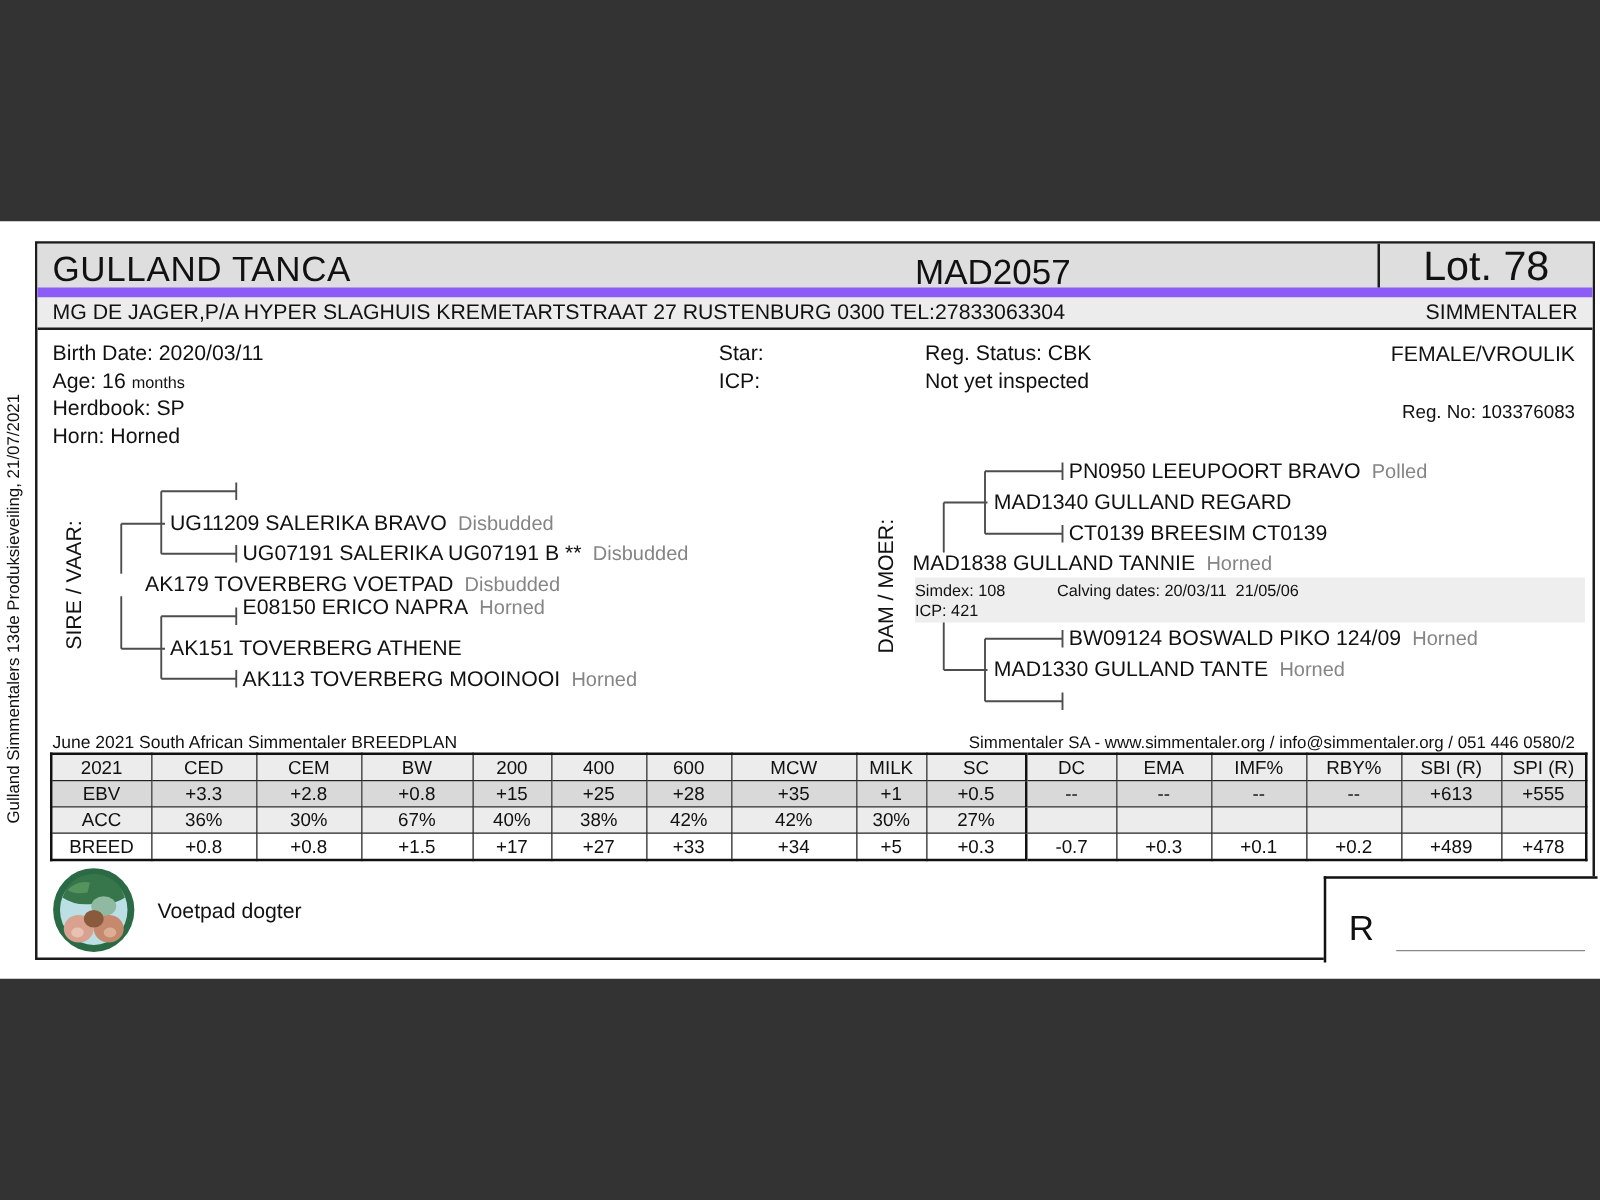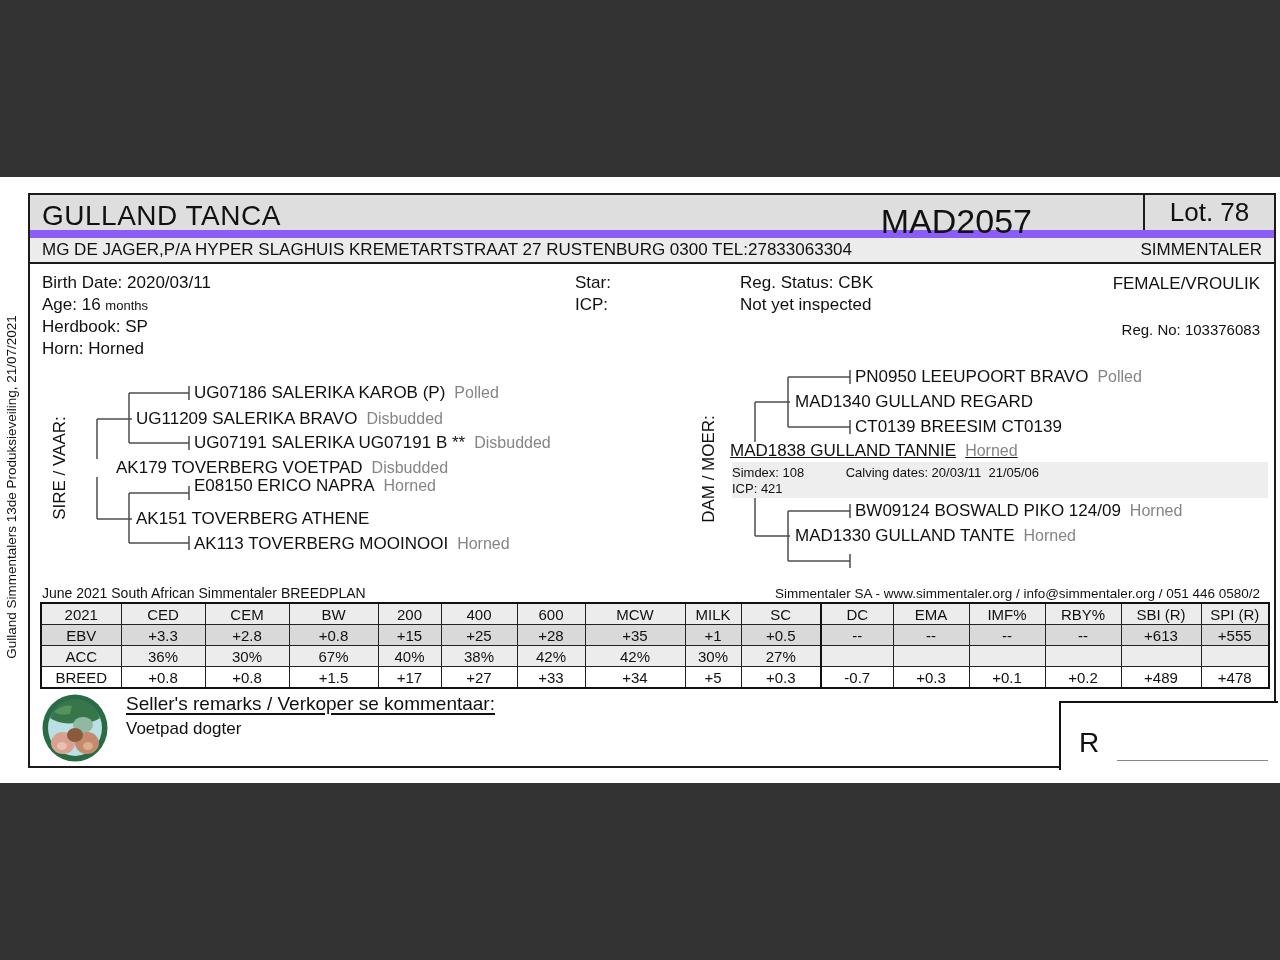--- a/index.html
+++ b/index.html
@@ -22,25 +22,25 @@
     position:absolute;left:28px;top:193px;width:1248px;height:575px;
     border:2px solid #1c1c1c;background:#fff;box-sizing:border-box;
   }
 
   
   .title-row{
     position:absolute;left:0;top:0;width:100%;height:43px;box-sizing:border-box;
     background:var(--header-bg,#dedede);border-bottom:8px solid #8b5cf6;
   }
   .animal-name{position:absolute;left:12px;top:5px;font-size:28px;letter-spacing:.5px;}
-  .animal-id{position:absolute;left:702px;width:300px;top:7px;text-align:right;font-size:34px;}
+  .animal-id{position:absolute;left:702px;width:300px;top:7px;text-align:left;font-size:28px;}
   .lot-box{
-    position:absolute;right:0;top:0;height:100%;width:131px;box-sizing:border-box;
+    position:absolute;right:0;top:0;height:100%;width:172px;box-sizing:border-box;
     border-left:2px solid #1c1c1c;display:flex;align-items:center;justify-content:center;
-    font-size:26px;
+    font-size:33px;
   }
 
   
   .owner-row{
     position:absolute;left:0;top:43px;width:100%;height:26px;box-sizing:border-box;
     background:var(--subheader-bg,#ececec);border-bottom:2px solid #1c1c1c;
     display:flex;justify-content:space-between;align-items:center;
     padding:0 12px;font-size:17px;white-space:nowrap;
   }
 
@@ -148,23 +148,20 @@
     <path d="M99 298 V348 M99 298 H159 M99 348 H159 M159 291 V305 M159 341 V355"></path>
 
     <path d="M725 207 V247 M725 300 V341 M725 207 H760 M725 341 H760"></path>
     <path d="M758 182 V232 M758 182 H820 M758 232 H820 M820 175 V189 M820 225 V239"></path>
     <path d="M758 316 V366 M758 316 H820 M758 366 H820 M820 309 V323 M820 359 V373"></path>
   </svg>
 
   <div class="vlabel" style="left:30px;top:273px;">SIRE / VAAR:</div>
   <div class="vlabel" style="left:679px;top:274px;">DAM / MOER:</div>
 
-  <div class="ped-row" style="left:164px;top:188px;">
-    <span>UG07186 SALERIKA KAROB (P)</span><span class="ped-horn">Polled</span>
-  </div>
   <div class="ped-row" style="left:106px;top:214px;">
     <span>UG11209 SALERIKA BRAVO</span><span class="ped-horn">Disbudded</span>
   </div>
   <div class="ped-row" style="left:164px;top:238px;">
     <span>UG07191 SALERIKA UG07191 B **</span><span class="ped-horn">Disbudded</span>
   </div>
   <div class="ped-row" style="left:47px;top:263px;margin-left:39px;">
     <span>AK179 TOVERBERG VOETPAD</span><span class="ped-horn">Disbudded</span>
   </div>
   <div class="ped-row" style="left:164px;top:281px;">
@@ -179,21 +176,21 @@
 
   <div class="ped-row" style="left:825px;top:172px;">
     <span>PN0950 LEEUPOORT BRAVO</span><span class="ped-horn">Polled</span>
   </div>
   <div class="ped-row" style="left:765px;top:197px;">
     <span>MAD1340 GULLAND REGARD</span><span class="ped-horn"></span>
   </div>
   <div class="ped-row" style="left:825px;top:222px;">
     <span>CT0139 BREESIM CT0139</span><span class="ped-horn"></span>
   </div>
-  <div class="ped-row" style="left:700px;top:246px;text-decoration:underline;">
+  <div class="ped-row" style="left:700px;top:246px;">
     <span>MAD1838 GULLAND TANNIE</span><span class="ped-horn">Horned</span>
   </div>
   <div class="dam-info">
     <div>
       <span class="w1">Simdex: 108</span>
       <span class="pre">Calving dates: 20/03/11  21/05/06</span>
     </div>
     <div>ICP: 421</div>
   </div>
   <div class="ped-row" style="left:825px;top:306px;">
@@ -308,21 +305,20 @@
     <ellipse cx="33" cy="34" rx="27" ry="28" fill="#bcdfe6"></ellipse>
     <path d="M8 24 Q14 6 33 5 Q52 6 58 24 Q48 31 33 29 Q18 31 8 24 Z" fill="#37764a"></path>
     <path d="M12 18 Q20 10 30 12 L28 20 Q18 22 12 18 Z" fill="#55935d"></path>
     <ellipse cx="41" cy="31" rx="10" ry="8" fill="#8fb9a0"></ellipse>
     <ellipse cx="21" cy="49" rx="12" ry="11" fill="#d9a18f"></ellipse>
     <ellipse cx="45" cy="49" rx="12" ry="11" fill="#c58a6d"></ellipse>
     <ellipse cx="33" cy="41" rx="8" ry="7" fill="#8a5a3c"></ellipse>
     <ellipse cx="20" cy="52" rx="5" ry="4" fill="#e8c1b2"></ellipse>
     <ellipse cx="46" cy="52" rx="5" ry="4" fill="#dcae94"></ellipse>
   </svg>
-  <div class="remarks-heading">Seller's remarks / Verkoper se kommentaar:</div>
   <div class="remarks-body">Voetpad dogter</div>
 
   <div class="price-box">
     <div class="currency">R</div>
     <div class="price-line"></div>
   </div>
 
 </div>
 
 </body></html>

